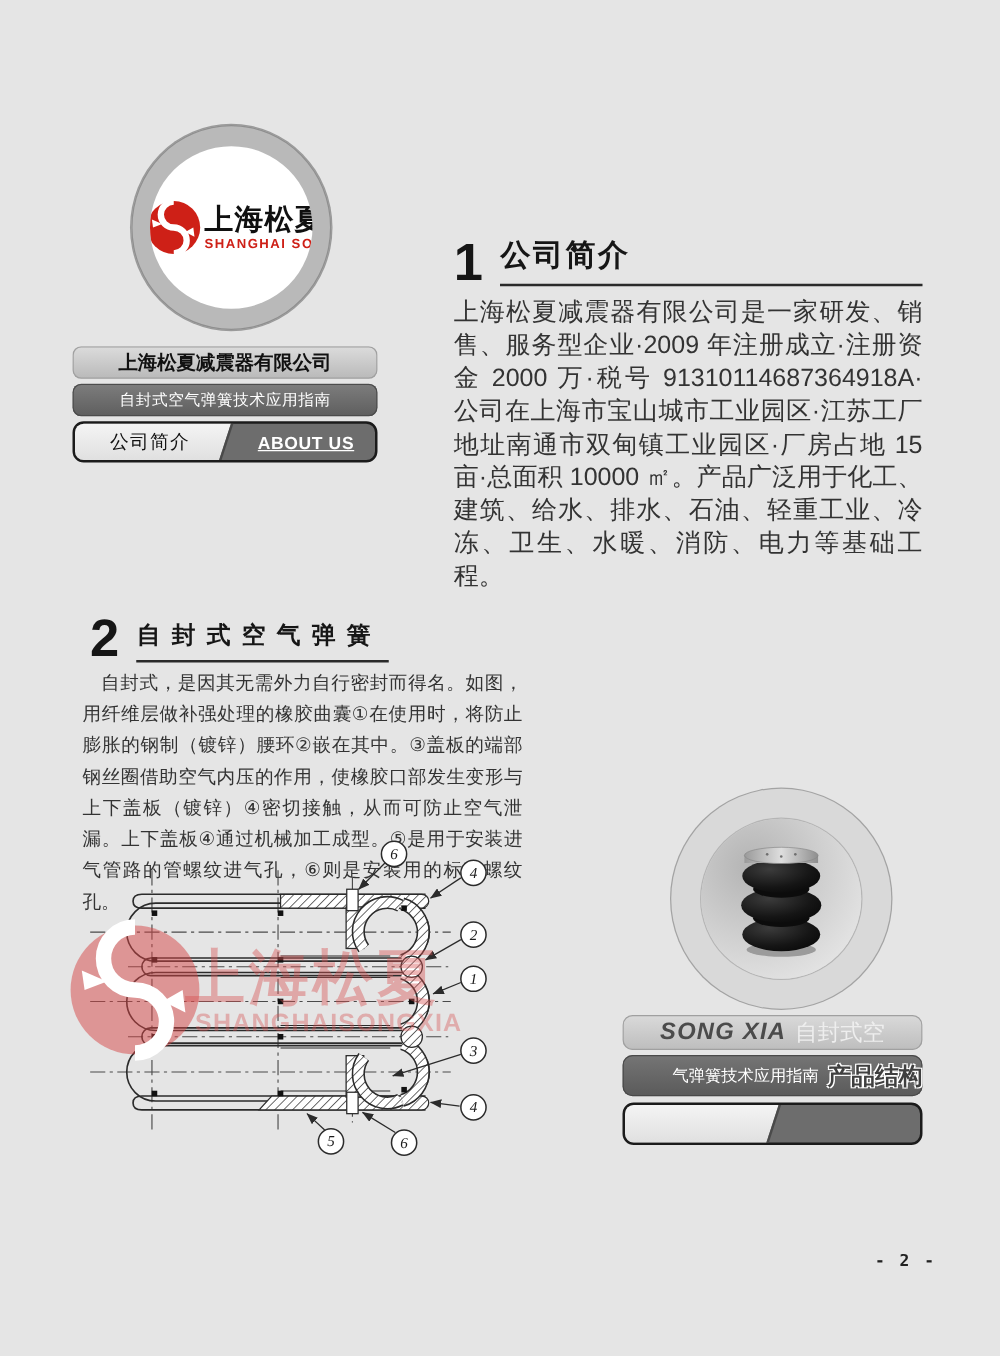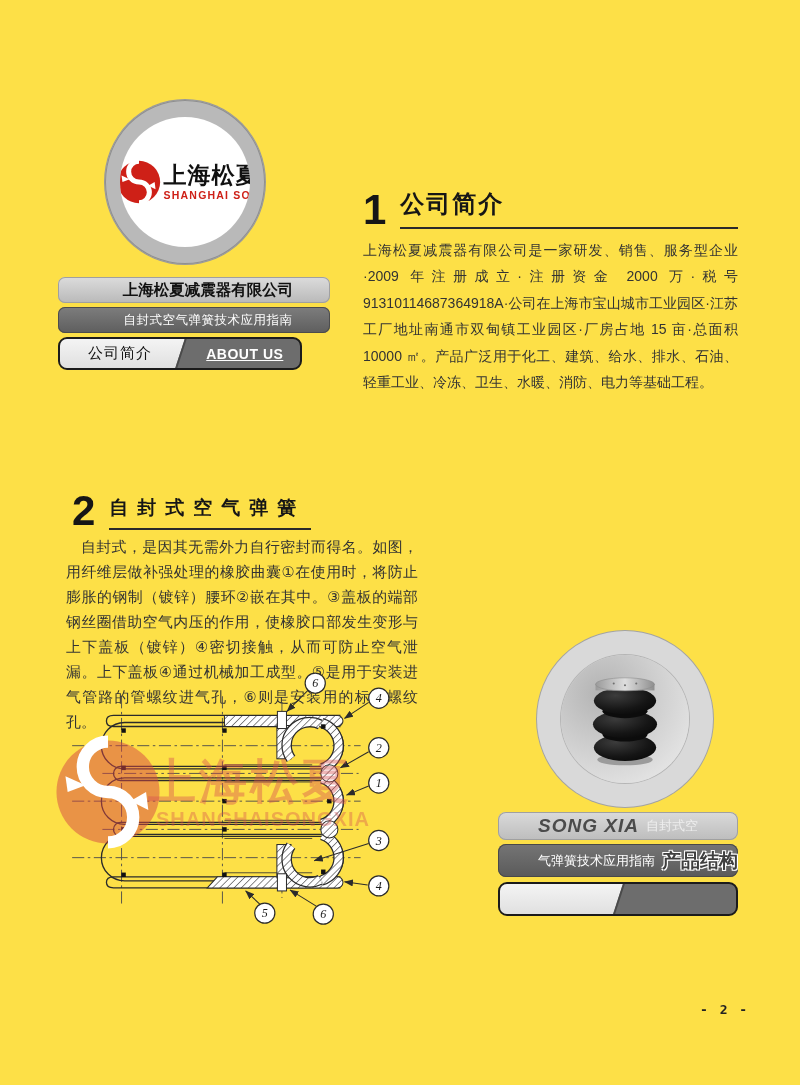--- a/index.html
+++ b/index.html
@@ -1,18 +1,18 @@
 <!DOCTYPE html>
 <html><head>
 <meta charset="utf-8">
 <style>
   html,body{margin:0;padding:0;background:#888;}
   .page{
     position:relative; width:800px; height:1085px; margin:0 auto;
-    background:#fde047; overflow:hidden;
+    background:#e5e5e5; overflow:hidden;
     font-family:"Liberation Sans","DejaVu Sans",sans-serif;
     color:#2e2e2e;
   }
   
   .logo-badge{
     position:absolute; left:105px; top:100px; width:160px; height:164px;
     border-radius:50%;
     background:#b9b9b9;
     box-shadow:0 0 0 1px #8f8f8f inset, 0 0 0 1px #9a9a9a;
     display:flex; align-items:center; justify-content:center;
@@ -21,21 +21,21 @@
     width:130px; height:130px; border-radius:50%; background:#fff;
     overflow:hidden; display:flex; align-items:center; justify-content:center;
   }
   .logo-lockup{display:flex; align-items:center; gap:2px; margin-left:14px;}
   .logo-text{display:flex; flex-direction:column; line-height:1;}
   .logo-cn{font-size:23px; font-weight:bold; color:#101010; letter-spacing:1px; white-space:nowrap;}
   .logo-en{font-size:10.5px; font-weight:bold; color:#ce2017; letter-spacing:1.2px; margin-top:3px; white-space:nowrap;}
   
   .banner{
     position:absolute; left:58px; width:244px; height:26px;
-    border-radius:7px; display:flex; align-items:center; justify-content:center;padding-left:28px;
+    border-radius:7px; display:flex; align-items:center; justify-content:center;
   }
   .banner.light{background:linear-gradient(#dcdcdc,#b9b9b9); box-shadow:0 0 0 1px #a0a0a0 inset;}
   .banner.dark{background:linear-gradient(#7d7d7d,#5e5e5e); box-shadow:0 0 0 1px #4c4c4c inset;}
   .company-banner-text{font-size:15.5px; font-weight:bold; color:#111;}
   .guide-banner-text{font-size:12.5px; color:#fff; letter-spacing:.5px;}
   
   .tab{
     position:absolute; height:29px; border:2px solid #1b1b1b; border-radius:9px;
     background:#6d6d6d; overflow:hidden;
   }
@@ -56,21 +56,21 @@
   }
   
   .section{position:absolute;}
   .sec-head{display:flex; align-items:flex-end;}
   .sec-num{font-size:42px; font-weight:bold; color:#161616; line-height:.9; padding-right:14px;}
   .sec-title-wrap{flex:1; border-bottom:2px solid #2a2a2a; padding-bottom:7px;}
   .sec-title{font-size:24px; font-weight:bold; color:#161616; letter-spacing:2px;}
   .sec2 .sec-title{font-size:19px; letter-spacing:9px;}
   .sec2 .sec-title-wrap{flex:0 0 auto; padding-right:6px;}
   .sec-body{
-    font-size:14px; line-height:26.4px; color:#333; text-align:justify;
+    font-size:20px; line-height:26.4px; color:#333; text-align:justify;
     margin-top:8px;
   }
   .sec2-body{position:absolute; font-size:14.9px; line-height:25px; color:#333; text-align:justify; text-indent:1em;}
   
   .figure{position:absolute; left:56px; top:666px; width:348px; height:262px;}
   .figure svg.drawing{position:absolute; inset:0;}
   .watermark{position:absolute; inset:0; pointer-events:none;}
   .wm-swirl{position:absolute; left:-4px; top:66px; width:112px; height:120px; color:rgba(214,70,70,.50);}
   .wm-cn{position:absolute; left:92px; top:84px; font-size:48px; font-weight:bold;
          color:rgba(214,80,80,.42); letter-spacing:3px; white-space:nowrap;}
@@ -87,21 +87,21 @@
     background:radial-gradient(circle at 32% 30%, #b3b3b3 0%, #cfcfcf 45%, #efefef 100%);
     box-shadow:0 0 0 1px #b5b5b5;
     display:flex; align-items:center; justify-content:center;
   }
   
   .rbanner{position:absolute; left:498px; width:240px; border-radius:8px;
            display:flex; align-items:center; justify-content:center; gap:7px;}
   .rbanner.light{height:28px; background:linear-gradient(#dadada,#bdbdbd); box-shadow:0 0 0 1px #a0a0a0 inset;}
   .rbanner.dark{height:33px; background:linear-gradient(#757575,#5a5a5a); box-shadow:0 0 0 1px #494949 inset;justify-content:flex-end;}
   .brand-en{font-size:19px; font-weight:900; font-style:italic; color:#4b4b4b; letter-spacing:1px;}
-  .brand-cn{font-size:13px; color:#eeeeee;}
+  .brand-cn{font-size:18px; color:#eeeeee;}
   .rguide-small{font-size:13px; color:#ffffff;}
   .rguide-big{
     font-size:19px; font-weight:bold; color:#3f3f3f;
     text-shadow:-1px -1px 0 #fff, 1px -1px 0 #fff, -1px 1px 0 #fff, 1px 1px 0 #fff;
   }
   
   .page-num{position:absolute; left:700px; top:1002px; font-size:13px; font-weight:bold;
             color:#222; letter-spacing:2px; font-family:"DejaVu Sans Mono",monospace;}
 </style>
 </head>

